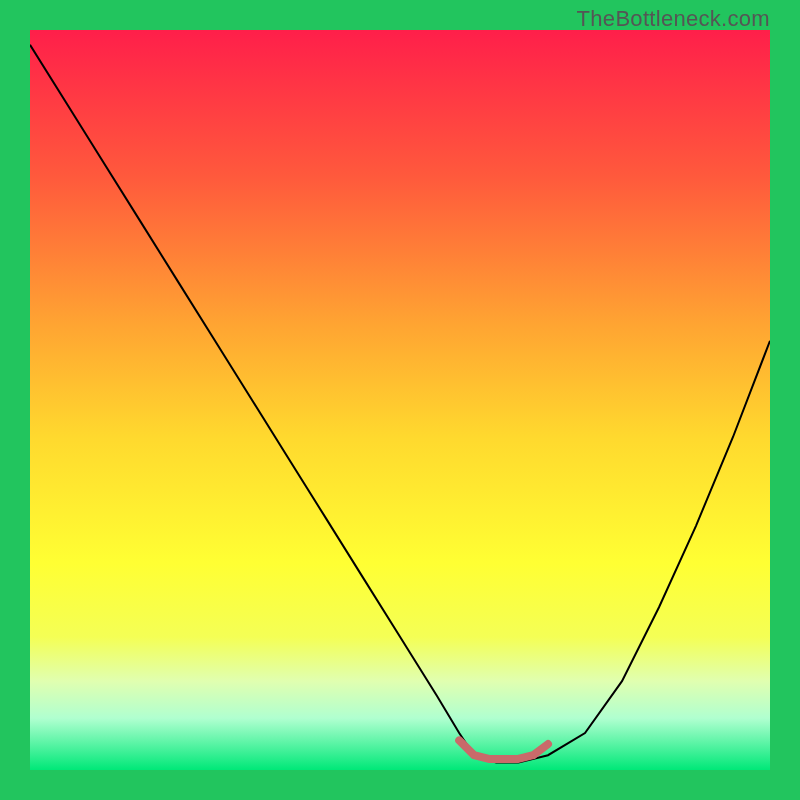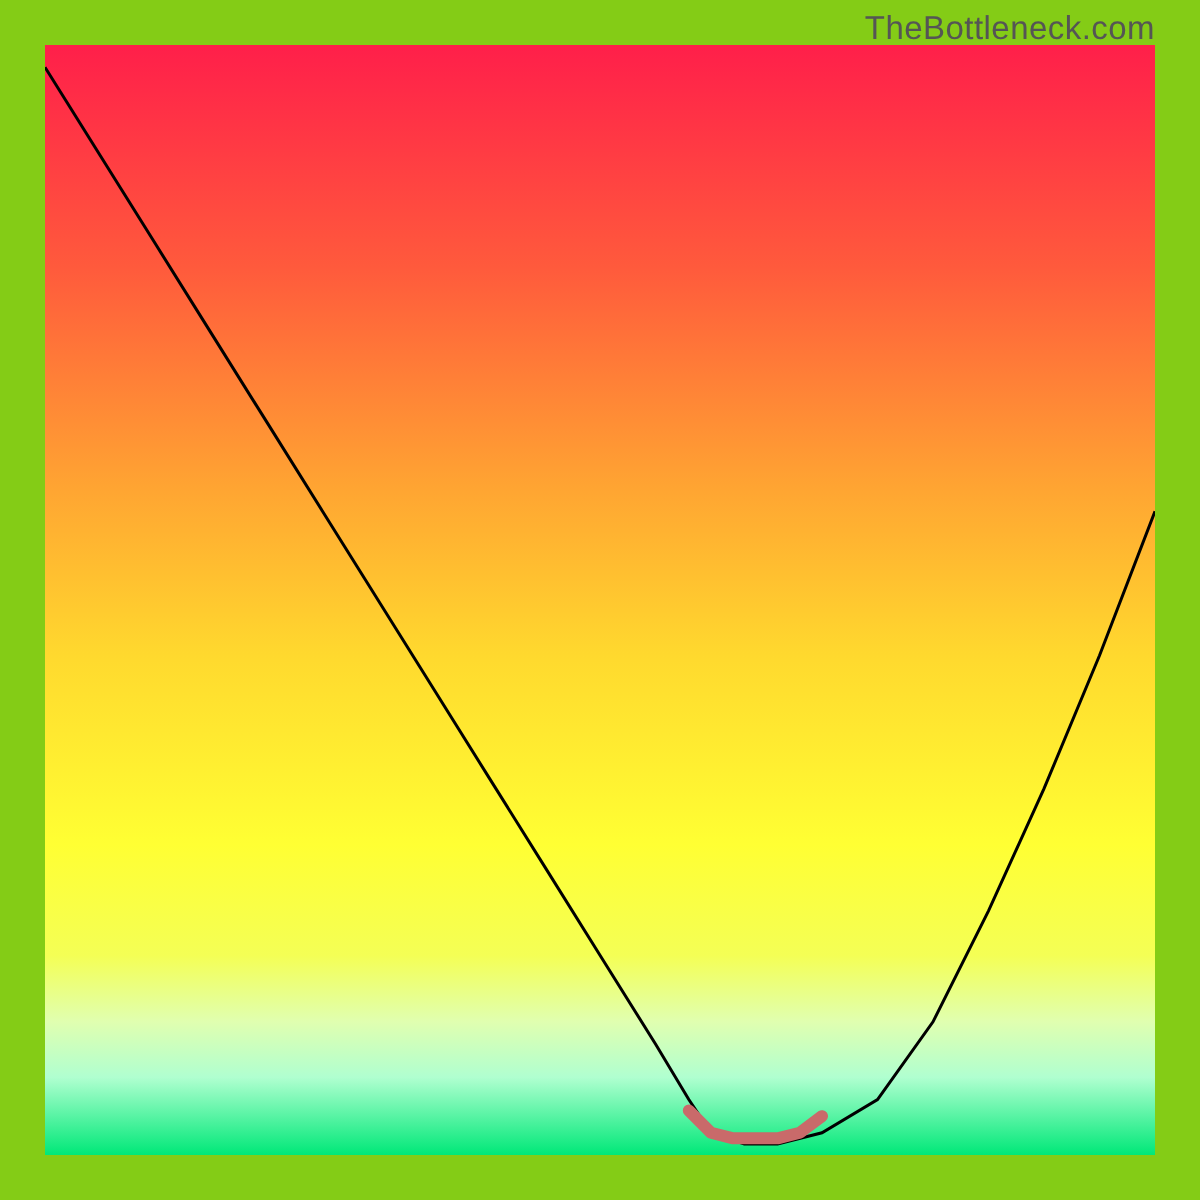--- a/index.html
+++ b/index.html
@@ -8,21 +8,21 @@
     width: 800px;
     height: 800px;
     background: #000;
     font-family: Arial, sans-serif;
     position: relative;
   }
   .container {
     width: 800px;
     height: 800px;
     position: relative;
-    background: #84cc16;
+    background: #22c55e;
   }
   .plot-area {
     position: absolute;
     left: 30px;
     top: 30px;
     width: 740px;
     height: 740px;
   }
   .watermark {
     position: absolute;

